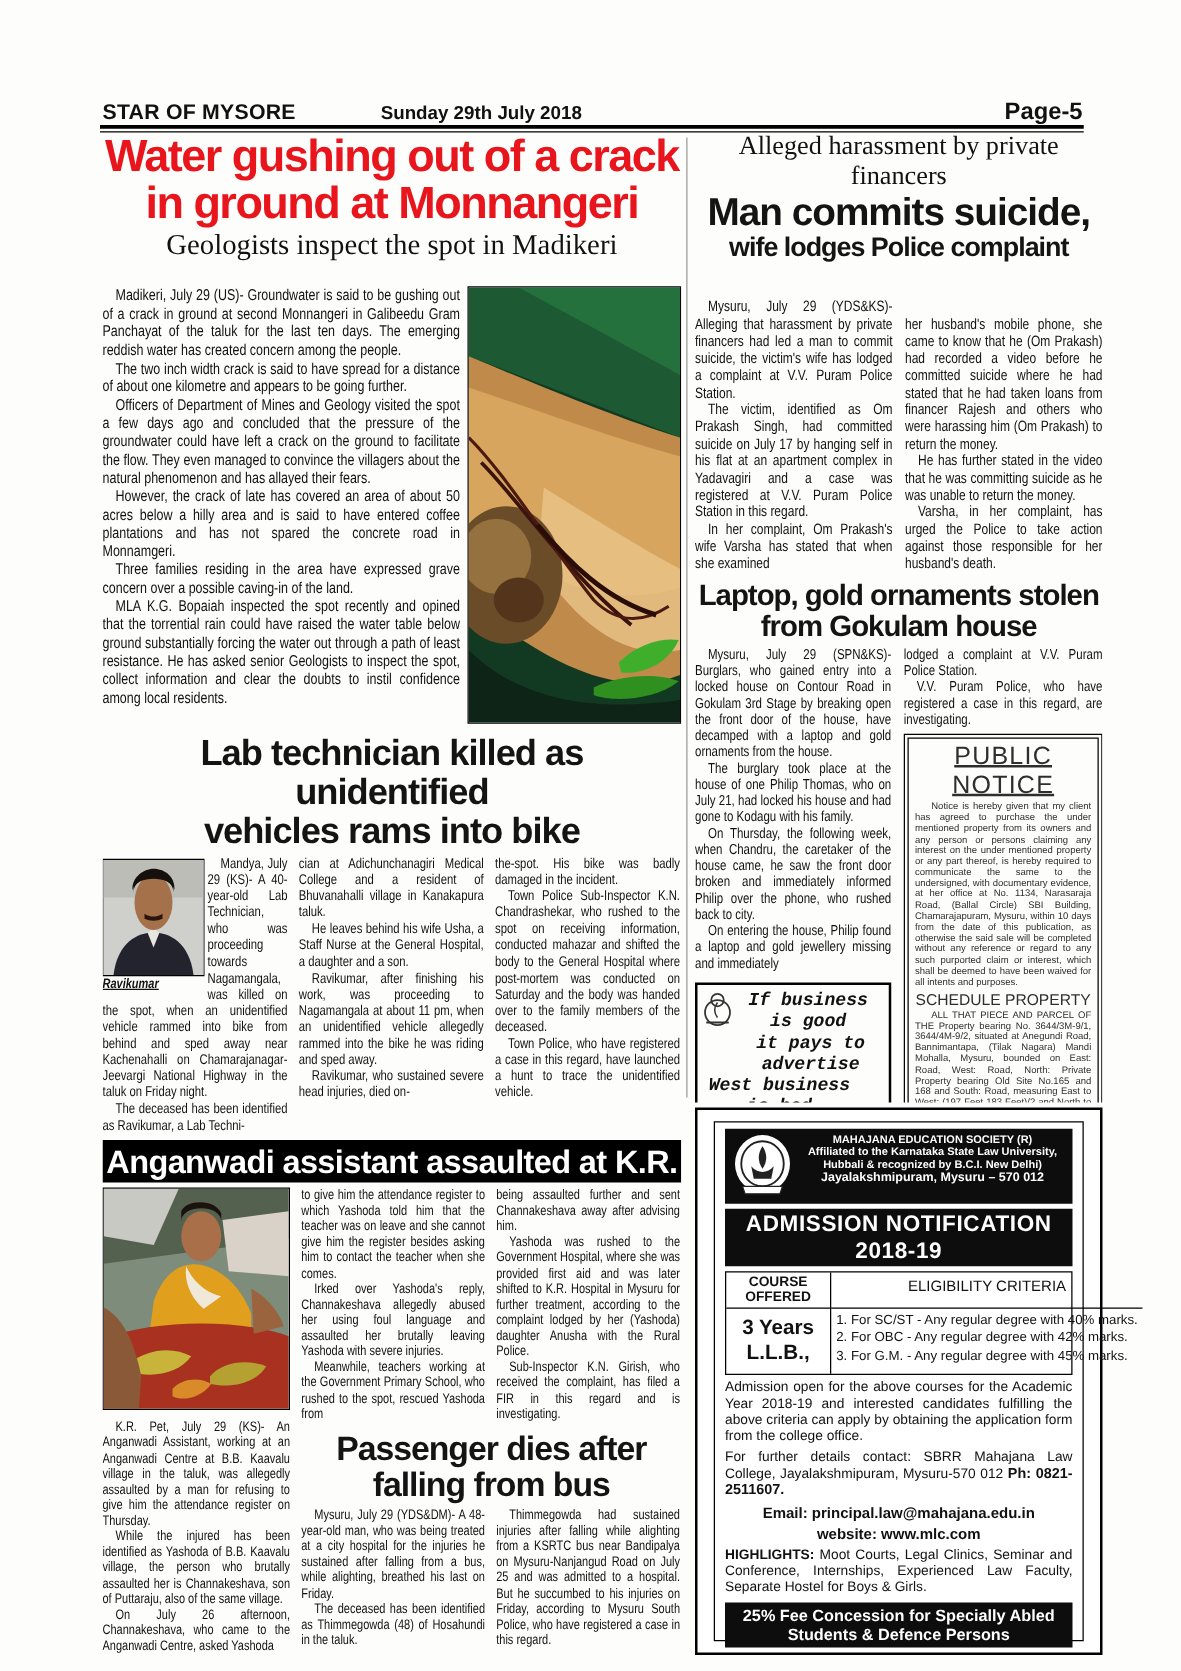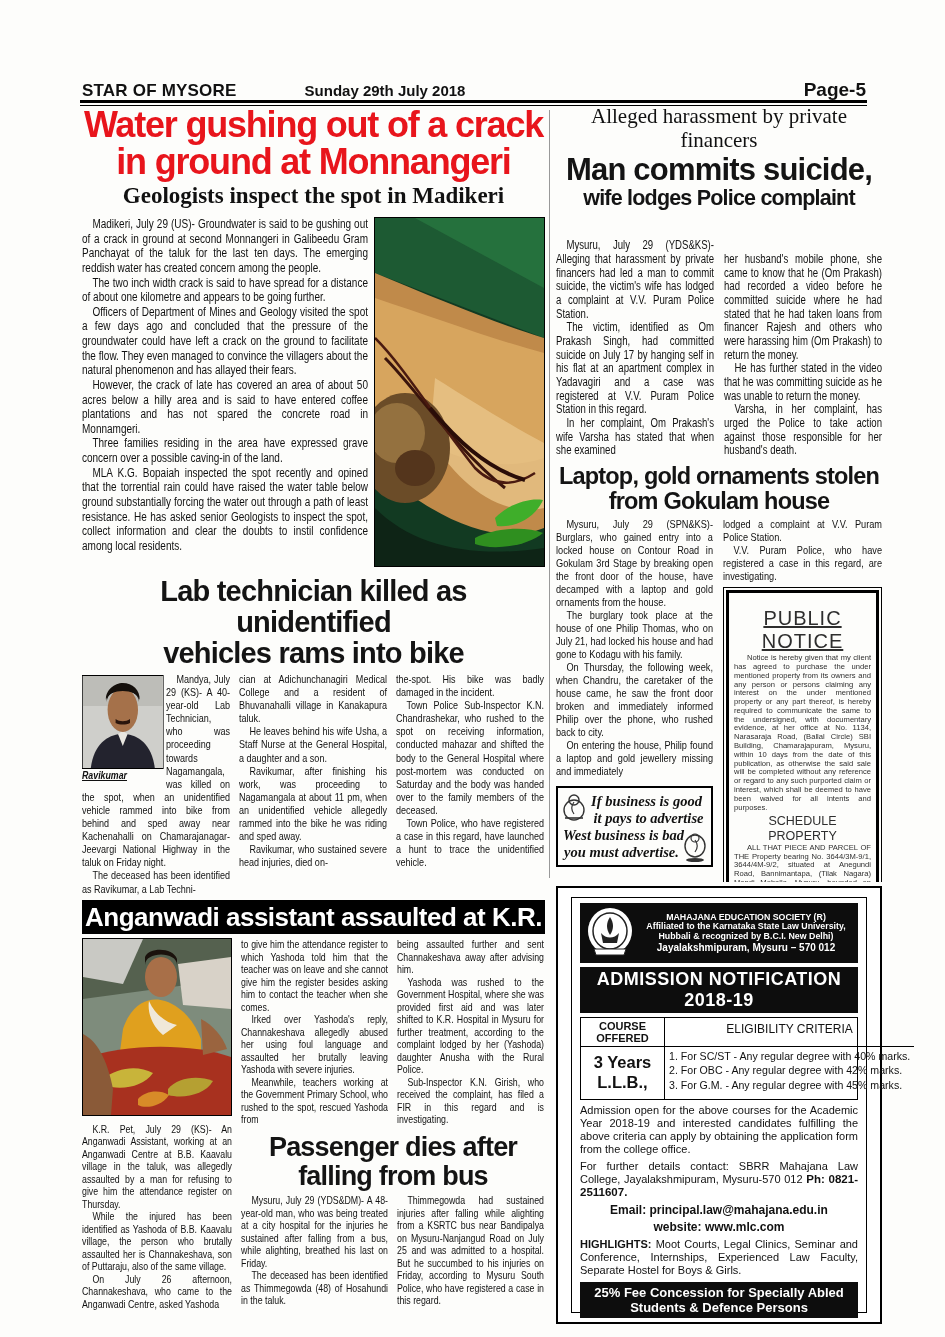--- a/index.html
+++ b/index.html
@@ -13,21 +13,21 @@
   .mast-rule1{position:absolute;left:80px;top:100px;width:787px;border-top:3px solid #000;}
   .mast-rule2{position:absolute;left:80px;top:105px;width:787px;border-top:1px solid #000;}
   .band-divider{position:absolute;left:549px;top:110px;height:768px;width:0;border-left:1px solid #999;}
   
   .cond{transform:scaleX(0.8);transform-origin:0 0;width:125%;}
   .body p{margin:0;text-indent:13px;text-align:justify;}
   .jp{hyphens:none;}
   
   #left-band{position:absolute;left:82px;top:104px;width:463px;height:1228px;overflow:hidden;}
   .red-headline{color:#e8151c;font-weight:bold;font-size:36px;line-height:37px;text-align:center;letter-spacing:-1.2px;margin:2px 0 0;}
-  .serif-sub{font-family:"Liberation Serif","DejaVu Serif",serif;font-weight:bold;font-size:23px;line-height:26px;text-align:center;margin:3px 0 8px;}
+  .serif-sub{font-family:"Liberation Serif","DejaVu Serif",serif;font-weight:normal;font-size:23px;line-height:26px;text-align:center;margin:3px 0 20px;}
   .water-row{display:flex;gap:6px;}
   .water-text{width:286px;height:348px;overflow:hidden;font-size:12.5px;line-height:1.17;}
   .crack-photo{flex:none;width:169px;height:348px;border:1px solid #000;}
   .black-headline{font-weight:bold;color:#141414;text-align:center;letter-spacing:-0.8px;}
   .lab-head{font-size:29px;line-height:31px;margin:9px 0 4px;}
   .lab-cols{display:flex;gap:9px;height:222px;overflow:hidden;font-size:11.3px;line-height:1.16;}
   .lab-cols .col{width:148px;flex:none;}
   .photo-float{float:left;width:100px;margin:2px 5px 1px 0;}
   .photo-float svg{display:block;border:1px solid #000;}
   .photo-cap{font-style:italic;font-weight:bold;font-size:11px;text-align:center;text-decoration:underline;margin-top:1px;}
@@ -48,36 +48,36 @@
   .suicide-sub{font-size:21.5px;line-height:24px;margin:0 0 4px;}
   .two-cols{display:flex;gap:10px;font-size:12px;line-height:1.14;}
   .two-cols .col{width:158px;flex:none;}
   .suicide-cols{height:244px;overflow:hidden;align-items:flex-end;}
   .burg-head{font-size:23.5px;line-height:25px;margin:6px 0 4px;}
   .burg-row{display:flex;gap:10px;height:388px;overflow:hidden;font-size:11.5px;line-height:1.13;}
   .burg-c1{width:157px;flex:none;}
   .burg-c2{width:159px;flex:none;}
   
   .biz-ad{border:2px solid #000;margin-top:8px;padding:5px 4px 4px;position:relative;
-          font-family:Liberation Serif, serif;font-weight:bold;font-style:italic;
+          font-family:Liberation Mono, monospace;font-weight:bold;font-style:italic;
           font-size:14.5px;line-height:17px;text-align:center;}
   .biz-ad .g1{position:absolute;left:3px;top:4px;}
   .biz-ad .g2{position:absolute;right:3px;bottom:3px;}
   
   .pn-outer{border:1px solid #000;padding:2px;margin-top:4px;}
-  .pn-inner{border:3px solid #000000;padding:14px 5px 4px;color:#2e2e2e;}
+  .pn-inner{border:1px solid #000000;padding:3px 5px 4px;color:#2e2e2e;}
   .pn-title{font-size:20px;letter-spacing:1px;text-align:center;text-decoration:underline;margin:0 0 2px;font-weight:normal;}
   .pn-body{font-size:7.6px;line-height:1.16;text-align:justify;text-indent:9px;margin:0;}
   .pn-sched{font-size:12.5px;text-align:center;margin:2px 0 1px;font-weight:normal;}
   .pn-body2{font-size:7.6px;line-height:1.16;text-align:justify;margin:0;}
   
   #college-ad{position:absolute;left:556px;top:886px;width:326px;height:438px;border:2px solid #000;
               background:#fff;padding:9px 13px;box-sizing:border-box;}
   .ca-inner{border:1.5px solid #000;height:100%;box-sizing:border-box;padding:5px 8px;display:flex;flex-direction:column;}
-  .ca-head{background:#0d0d0d;color:#fff;display:flex;align-items:center;gap:6px;padding:4px 6px;}
+  .ca-head{background:#0d0d0d;color:#fff;display:flex;gap:6px;padding:4px 6px;}
   .ca-head-text{flex:1;text-align:center;line-height:1.12;}
   .ca-soc{font-size:8.8px;font-weight:bold;}
   .ca-name{font-size:19px;font-weight:bold;letter-spacing:-0.3px;}
   .ca-aff{font-size:8.8px;font-weight:bold;}
   .ca-addr{font-size:10px;font-weight:bold;}
   .ca-band{background:#0d0d0d;color:#fff;font-weight:bold;font-size:18px;text-align:center;padding:2px 0;margin-top:4px;letter-spacing:.5px;}
   .ca-table{display:grid;grid-template-columns:84px 1fr;border:1.5px solid #000;margin-top:4px;}
   .ca-th1{border-right:1.5px solid #000;border-bottom:1.5px solid #000;font-weight:bold;font-size:11px;text-align:center;padding:2px;line-height:1.1;}
   .ca-th2{border-bottom:1.5px solid #000;font-weight:normal;font-size:12px;text-align:center;padding:4px 2px;}
   .ca-course{border-right:1.5px solid #000;font-weight:bold;font-size:16.5px;text-align:center;padding:6px 2px;line-height:1.2;}

